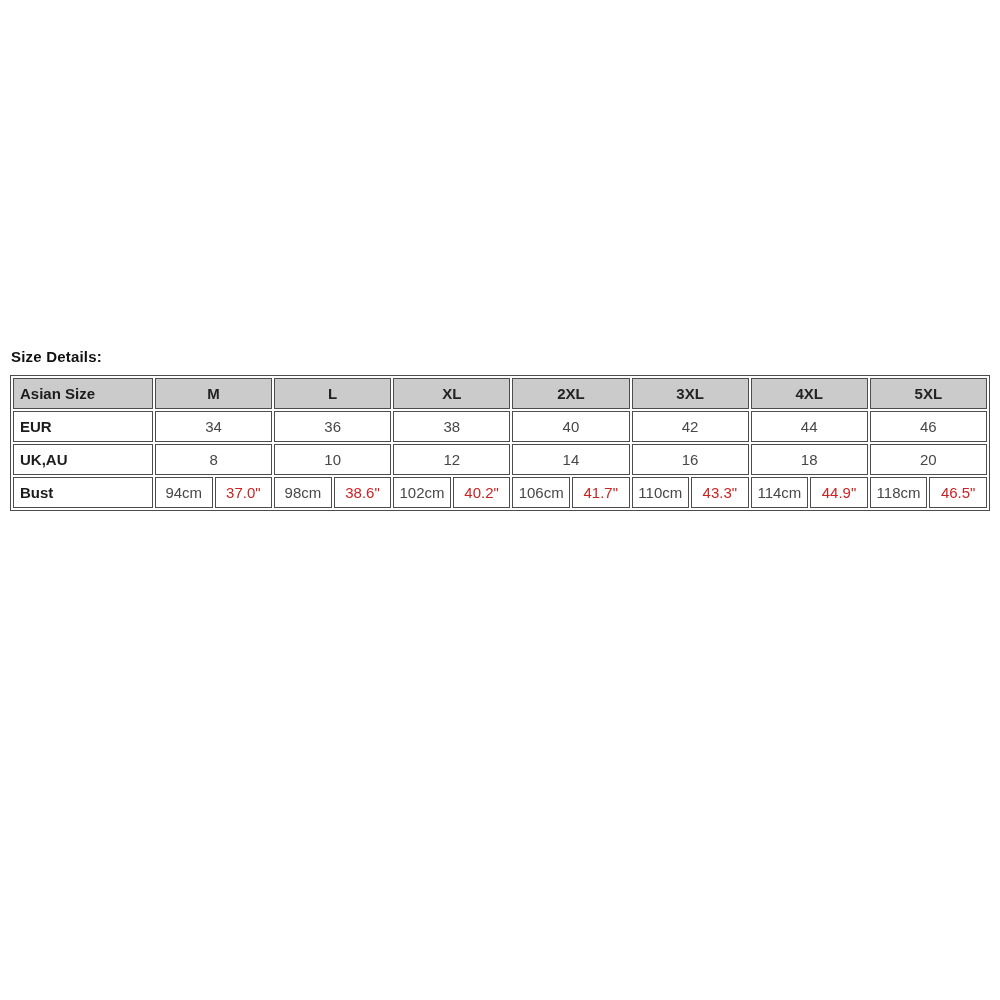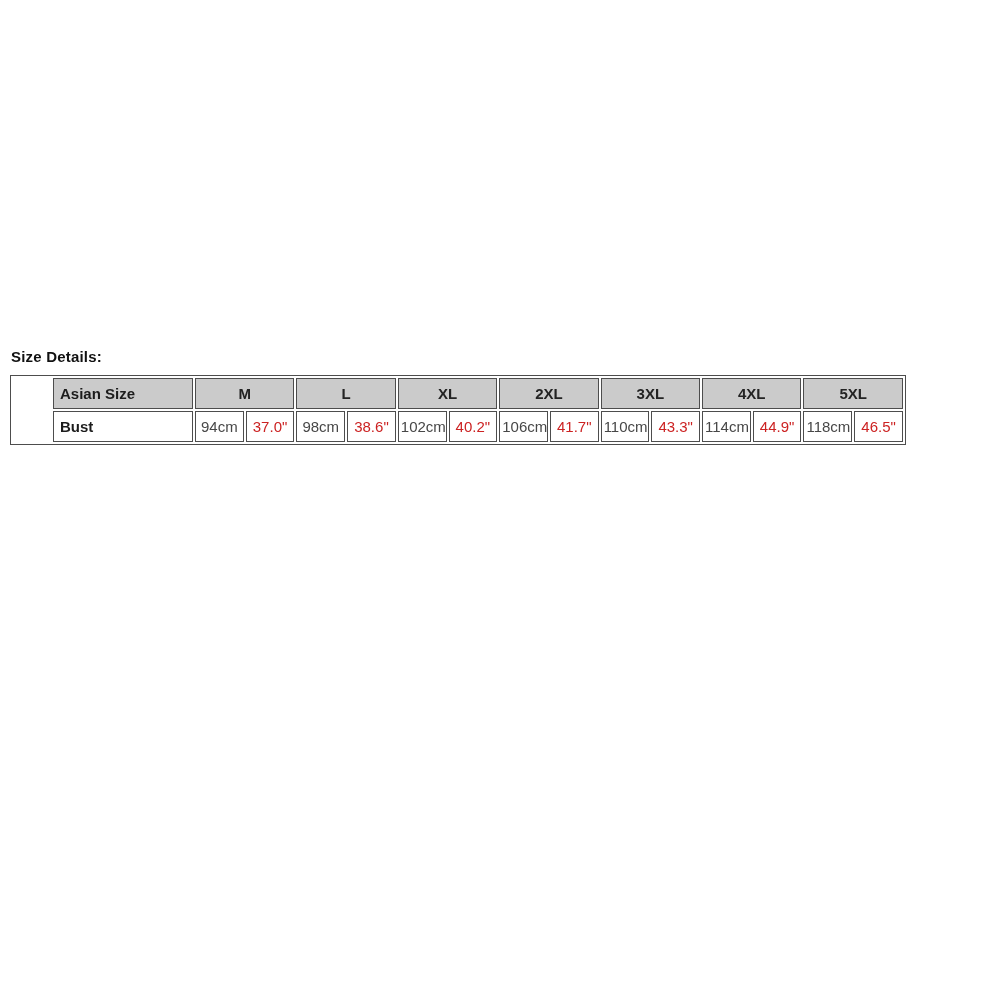--- a/index.html
+++ b/index.html
@@ -22,27 +22,26 @@
     width: 980px;
   }
   .heading {
     font-size: 15px;
     font-weight: bold;
     color: #111111;
     letter-spacing: 0.2px;
     margin: 0 0 10px 1px;
   }
   table.size-chart {
-    width: 896px;
+    width: 980px;
     table-layout: fixed;
     border-collapse: separate;
     border-spacing: 2px;
     border: 1px solid #4d4d4d;
     background: #ffffff;
-    padding-left: 40px;
   }
   td {
     border: 1px solid #4d4d4d;
     height: 29px;
     box-sizing: content-box;
     font-size: 15px;
     padding: 0 2px;
     overflow: hidden;
     white-space: nowrap;
     background: #ffffff;
@@ -94,22 +93,42 @@
           <td class="hdr lbl">Asian Size</td>
           <td class="hdr ctr" colspan="2">M</td>
           <td class="hdr ctr" colspan="2">L</td>
           <td class="hdr ctr" colspan="2">XL</td>
           <td class="hdr ctr" colspan="2">2XL</td>
           <td class="hdr ctr" colspan="2">3XL</td>
           <td class="hdr ctr" colspan="2">4XL</td>
           <td class="hdr ctr" colspan="2">5XL</td>
         </tr>
 
+        <tr>
+          <td class="lbl">EUR</td>
+          <td class="num" colspan="2">34</td>
+          <td class="num" colspan="2">36</td>
+          <td class="num" colspan="2">38</td>
+          <td class="num" colspan="2">40</td>
+          <td class="num" colspan="2">42</td>
+          <td class="num" colspan="2">44</td>
+          <td class="num" colspan="2">46</td>
+        </tr>
 
 
+        <tr>
+          <td class="lbl">UK,AU</td>
+          <td class="num" colspan="2">8</td>
+          <td class="num" colspan="2">10</td>
+          <td class="num" colspan="2">12</td>
+          <td class="num" colspan="2">14</td>
+          <td class="num" colspan="2">16</td>
+          <td class="num" colspan="2">18</td>
+          <td class="num" colspan="2">20</td>
+        </tr>
 
 
 
         <tr>
           <td class="lbl">Bust</td>
           <td class="num">94cm</td>
           <td class="inch">37.0"</td>
           <td class="num">98cm</td>
           <td class="inch">38.6"</td>
           <td class="num">102cm</td>

